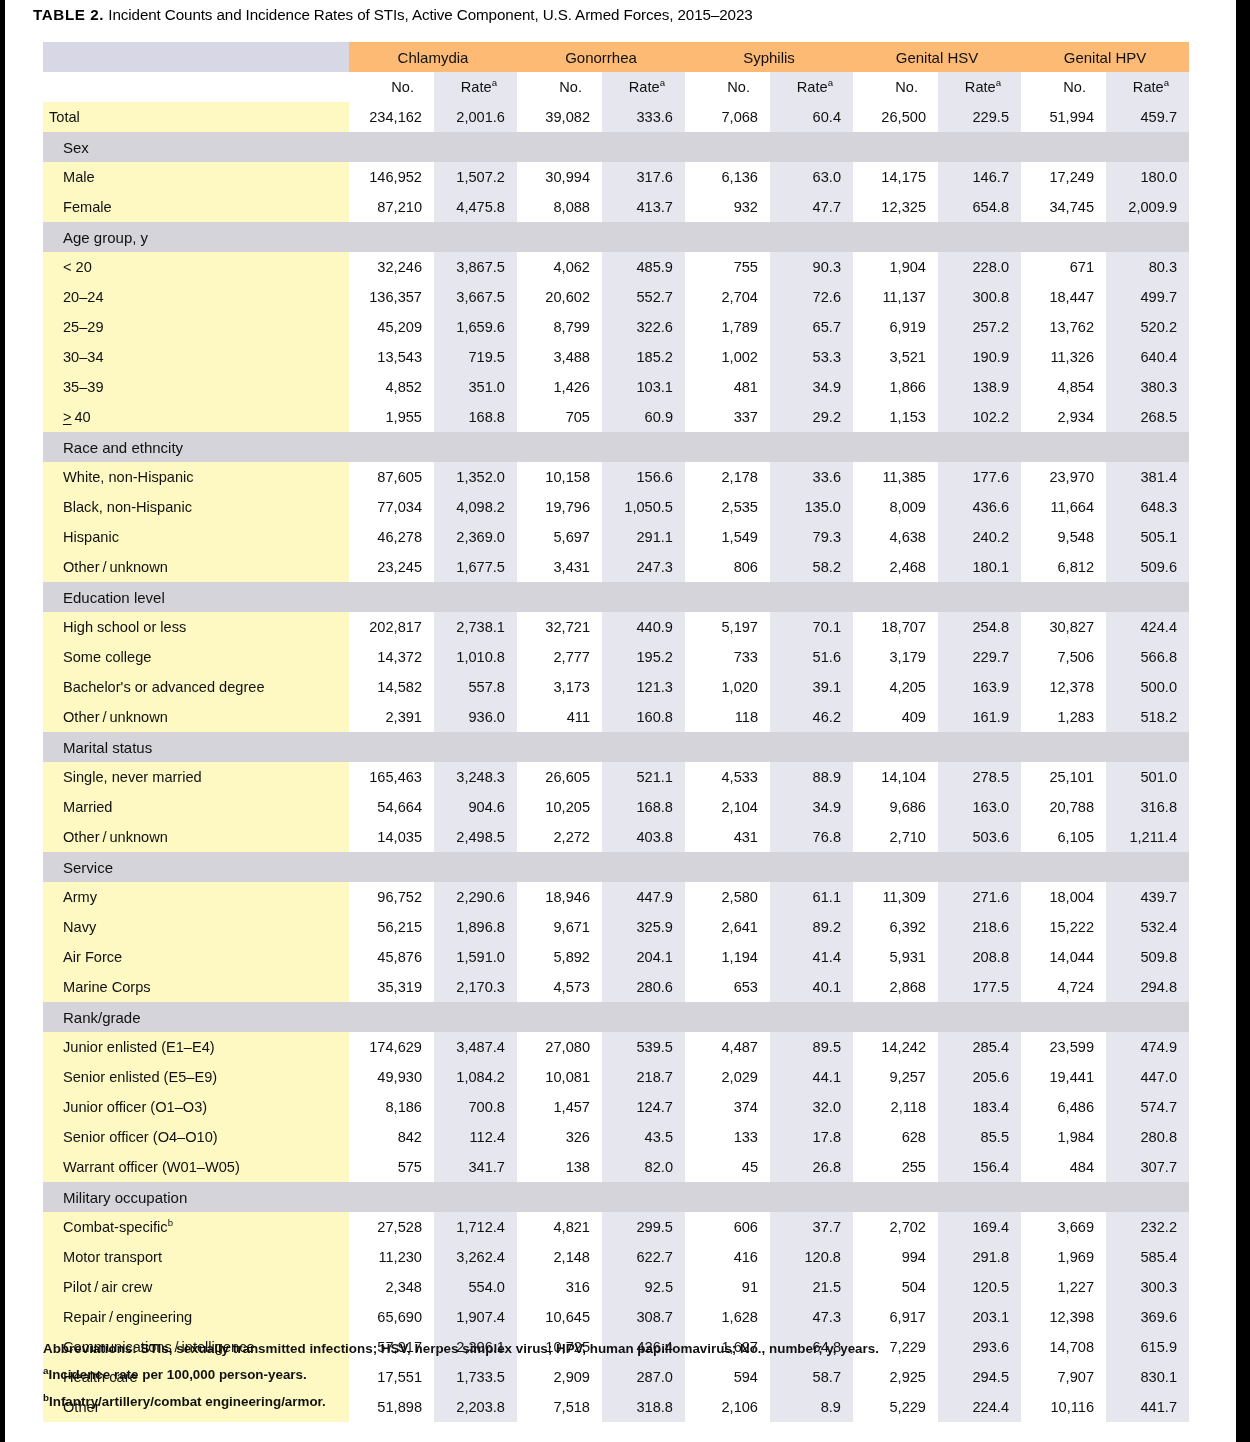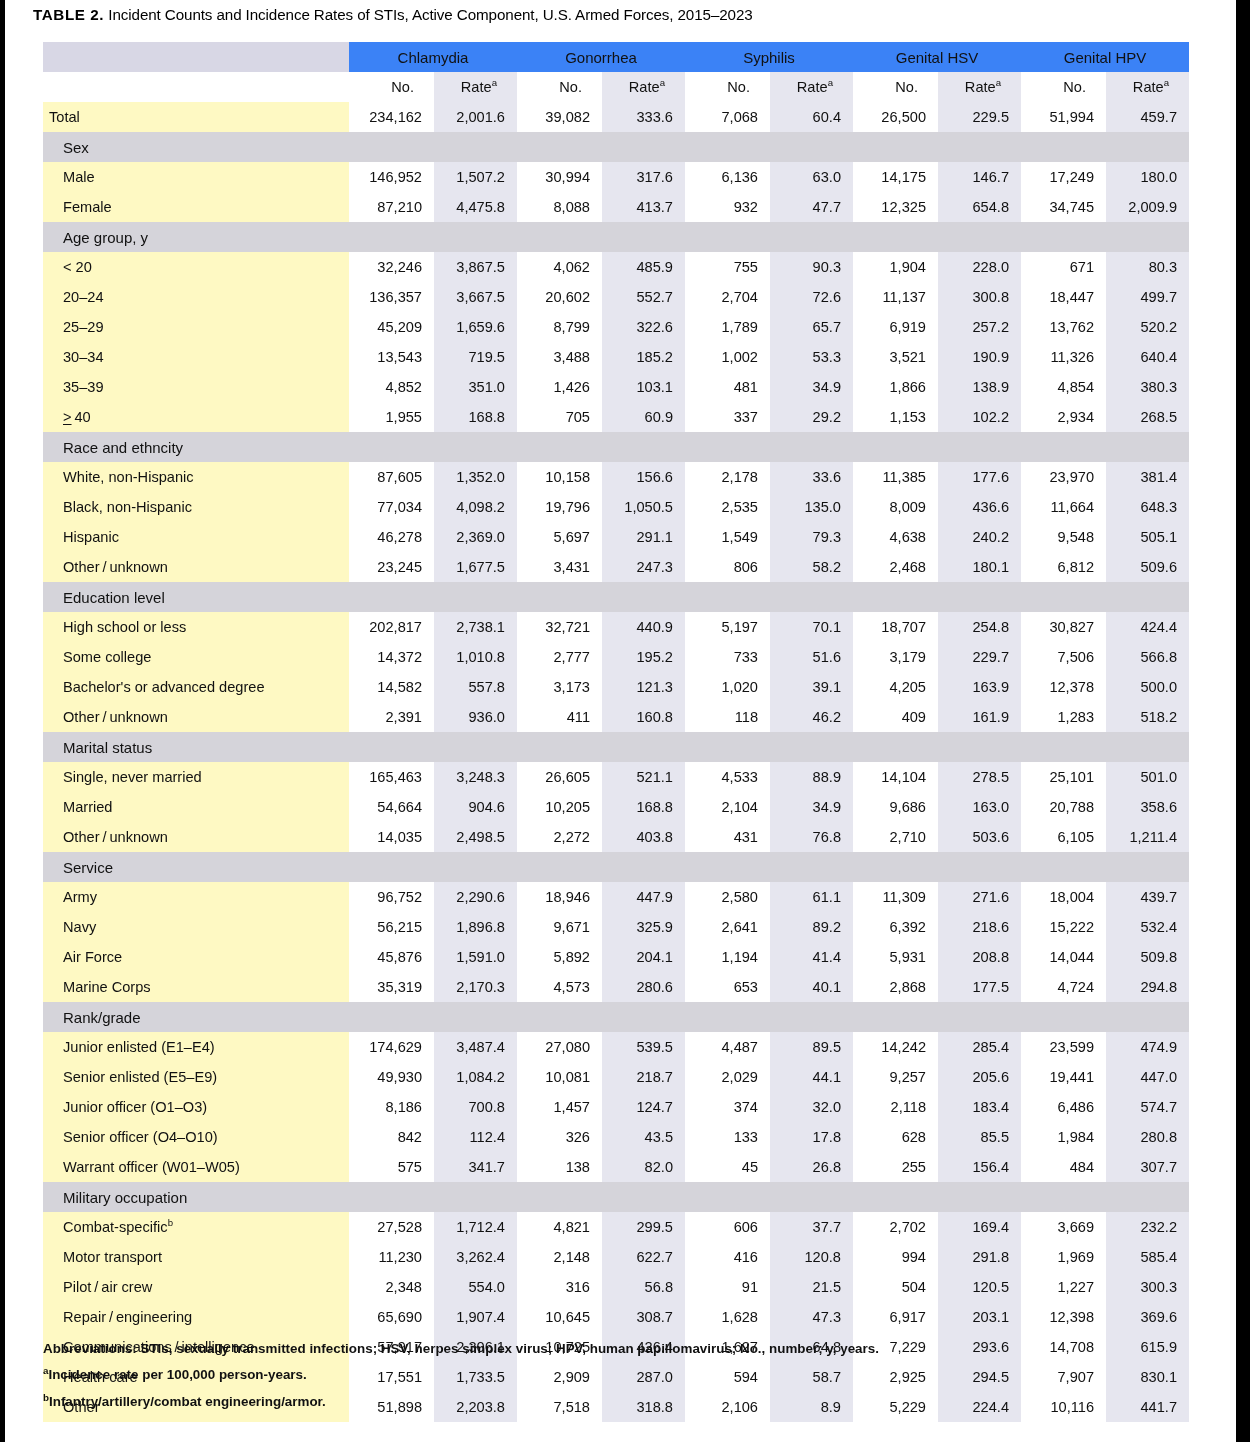--- a/index.html
+++ b/index.html
@@ -32,21 +32,21 @@
     color:#111;
   }
   table.tbl td,table.tbl th{padding:0;margin:0;vertical-align:middle;font-weight:normal;}
 
   col.c-label{width:306px;}
   col.c-no{width:85px;}
   col.c-rate{width:83px;}
 
   
   tr.grp-head td{
-    background:#3b82f6;height:30px;text-align:center;font-size:15px;
+    background:#fdba74;height:30px;text-align:center;font-size:15px;
   }
   tr.grp-head td.lbl{background:#d8d7e5;}
   tr.sub-head td{
     height:30px;text-align:right;padding-right:20px;font-size:14.6px;background:#fff;
   }
   tr.sub-head td.lbl{background:#fff;text-align:left;}
   tr.sub-head td.rate{background:#e6e6ef;}
 
   sup{font-size:9.6px;vertical-align:super;line-height:0;}
 
@@ -423,21 +423,21 @@
           <td class="lbl"><span>Married</span></td>
           <td>54,664</td>
           <td class="rate">904.6</td>
           <td>10,205</td>
           <td class="rate">168.8</td>
           <td>2,104</td>
           <td class="rate">34.9</td>
           <td>9,686</td>
           <td class="rate">163.0</td>
           <td>20,788</td>
-          <td class="rate">358.6</td>
+          <td class="rate">316.8</td>
         </tr>
         <tr class="data">
           <td class="lbl"><span>Other / unknown</span></td>
           <td>14,035</td>
           <td class="rate">2,498.5</td>
           <td>2,272</td>
           <td class="rate">403.8</td>
           <td>431</td>
           <td class="rate">76.8</td>
           <td>2,710</td>
@@ -625,21 +625,21 @@
           <td>994</td>
           <td class="rate">291.8</td>
           <td>1,969</td>
           <td class="rate">585.4</td>
         </tr>
         <tr class="data">
           <td class="lbl"><span>Pilot / air crew</span></td>
           <td>2,348</td>
           <td class="rate">554.0</td>
           <td>316</td>
-          <td class="rate">56.8</td>
+          <td class="rate">92.5</td>
           <td>91</td>
           <td class="rate">21.5</td>
           <td>504</td>
           <td class="rate">120.5</td>
           <td>1,227</td>
           <td class="rate">300.3</td>
         </tr>
         <tr class="data">
           <td class="lbl"><span>Repair / engineering</span></td>
           <td>65,690</td>

